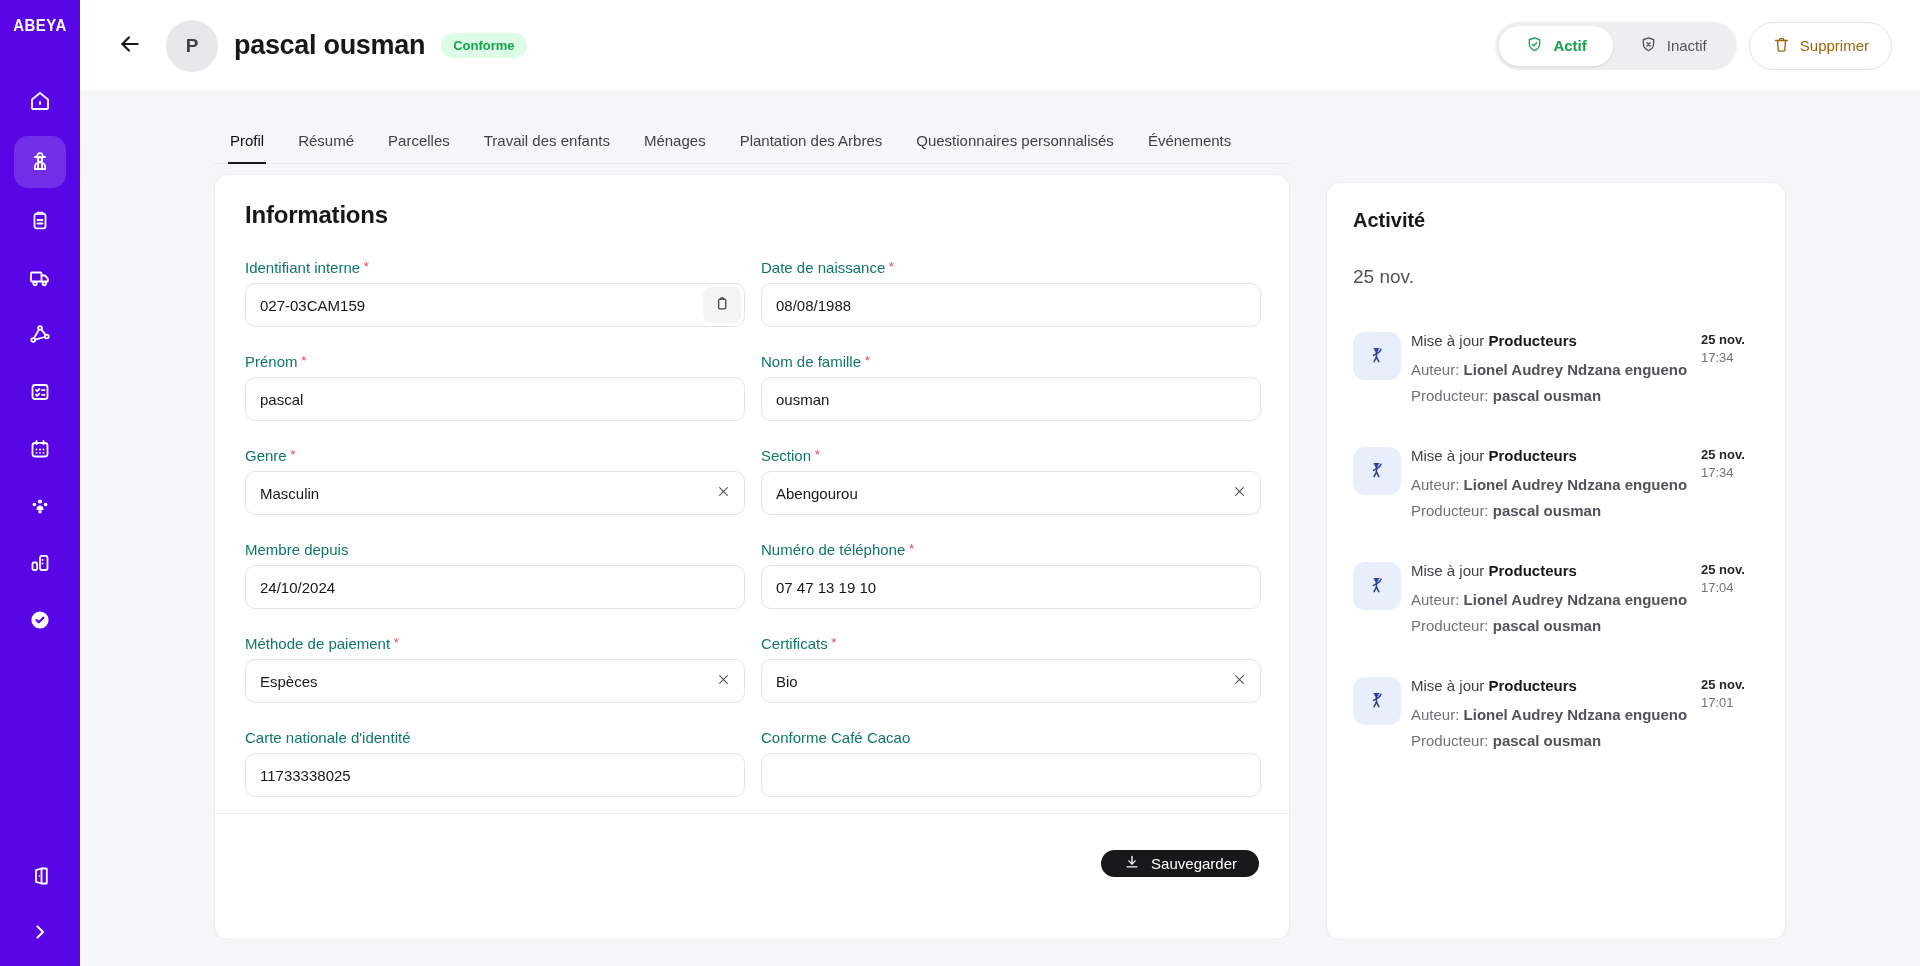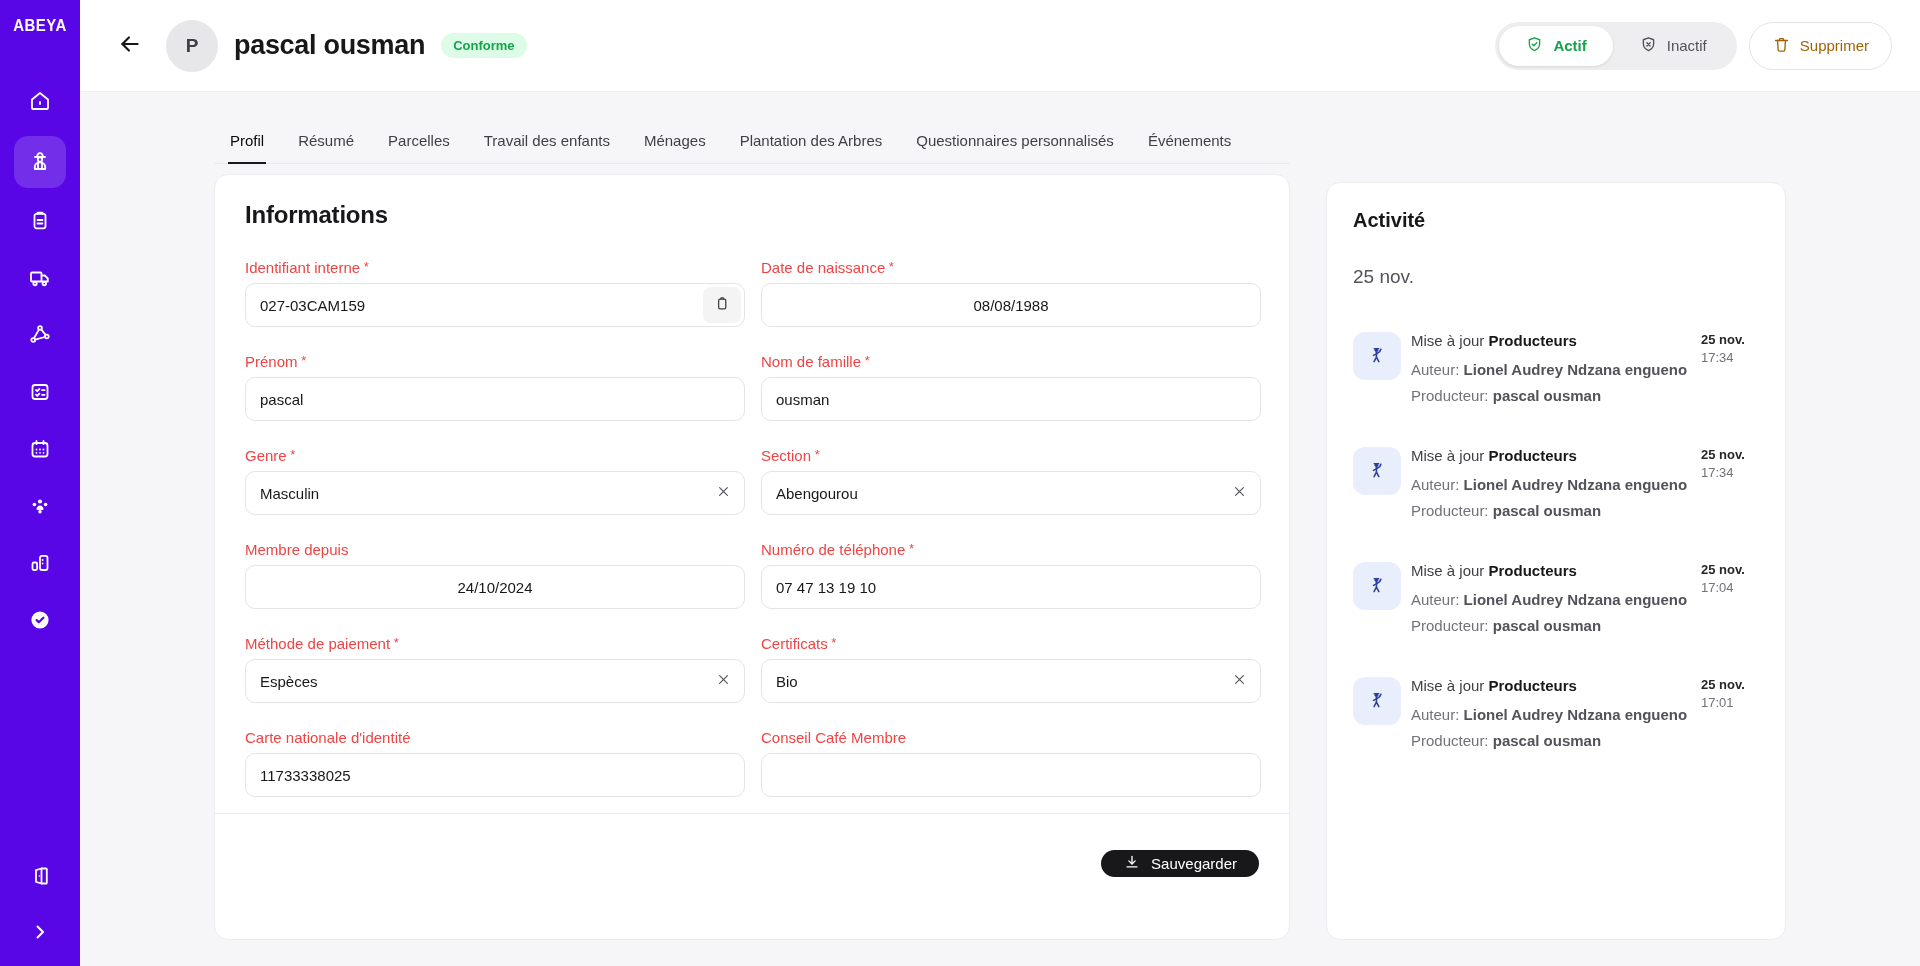--- a/index.html
+++ b/index.html
@@ -47,26 +47,26 @@
     padding:6px 2px 14px; position:relative; }
   .tab.active { color:#09090b; font-weight:500; }
   .tab.active::after { content:""; position:absolute; left:0; right:0; bottom:-1px; height:2px; background:#18181b; }
 
   
   .card { background:#fff; border:1px solid #ececf0; border-radius:14px; }
   .form-card { position:absolute; left:134px; top:82px; width:1076px; height:766px; }
   .form-inner { padding:26px 30px 0; }
   .form-title { font-size:24px; font-weight:600; letter-spacing:-.2px; }
   .grid { margin-top:30px; display:grid; grid-template-columns:500px 500px; column-gap:16px; row-gap:26px; }
-  .field .label { font-size:15px; font-weight:500; color:#ef4444; margin-bottom:7px; }
+  .field .label { font-size:15px; font-weight:500; color:#0f766e; margin-bottom:7px; }
   .field.required .label::after { content:" *"; color:#ef4444; font-size:13px; vertical-align:2px; }
   .input-wrap { position:relative; }
   .input { width:100%; height:44px; border:1px solid #e4e4e7; border-radius:10px; background:#fff;
     font-size:15px; color:#18181b; padding:0 14px; font-family:inherit; outline:none; }
-  .input.centered { text-align:center; }
+  .input.centered { text-align:left; }
   .copy-btn { position:absolute; right:4px; top:4px; width:38px; height:36px; border:none;
     background:#f4f4f5; border-radius:8px; display:flex; align-items:center; justify-content:center;
     cursor:pointer; color:#3f3f46; }
   .clear-btn { position:absolute; right:12px; top:12px; width:20px; height:20px; border:none;
     background:transparent; display:flex; align-items:center; justify-content:center; cursor:pointer; color:#52525b; }
   .form-footer { margin-top:16px; border-top:1px solid #ececf0; height:99px; display:flex;
     align-items:center; justify-content:flex-end; padding-right:30px; }
   .save-btn { display:flex; align-items:center; gap:10px; height:27px; padding:0 22px;
     background:#18181b; color:#fff; border:none; border-radius:999px; font-size:15px; font-weight:500;
     cursor:pointer; }
@@ -349,21 +349,21 @@
         </div>
 
         <div class="field">
           <div class="label">Carte nationale d'identité</div>
           <div class="input-wrap">
             <input class="input" value="11733338025" style="">
           </div>
         </div>
 
         <div class="field">
-          <div class="label">Conseil Café Membre</div>
+          <div class="label">Conforme Café Cacao</div>
           <div class="input-wrap">
             <input class="input" value="" style="">
           </div>
         </div>
 
       </div>
     </div>
     <div class="form-footer">
       <button class="save-btn">
         <span><svg viewBox="0 0 24 24" width="18" height="18" fill="none" stroke="currentColor" stroke-width="1.8" stroke-linecap="round" stroke-linejoin="round">

